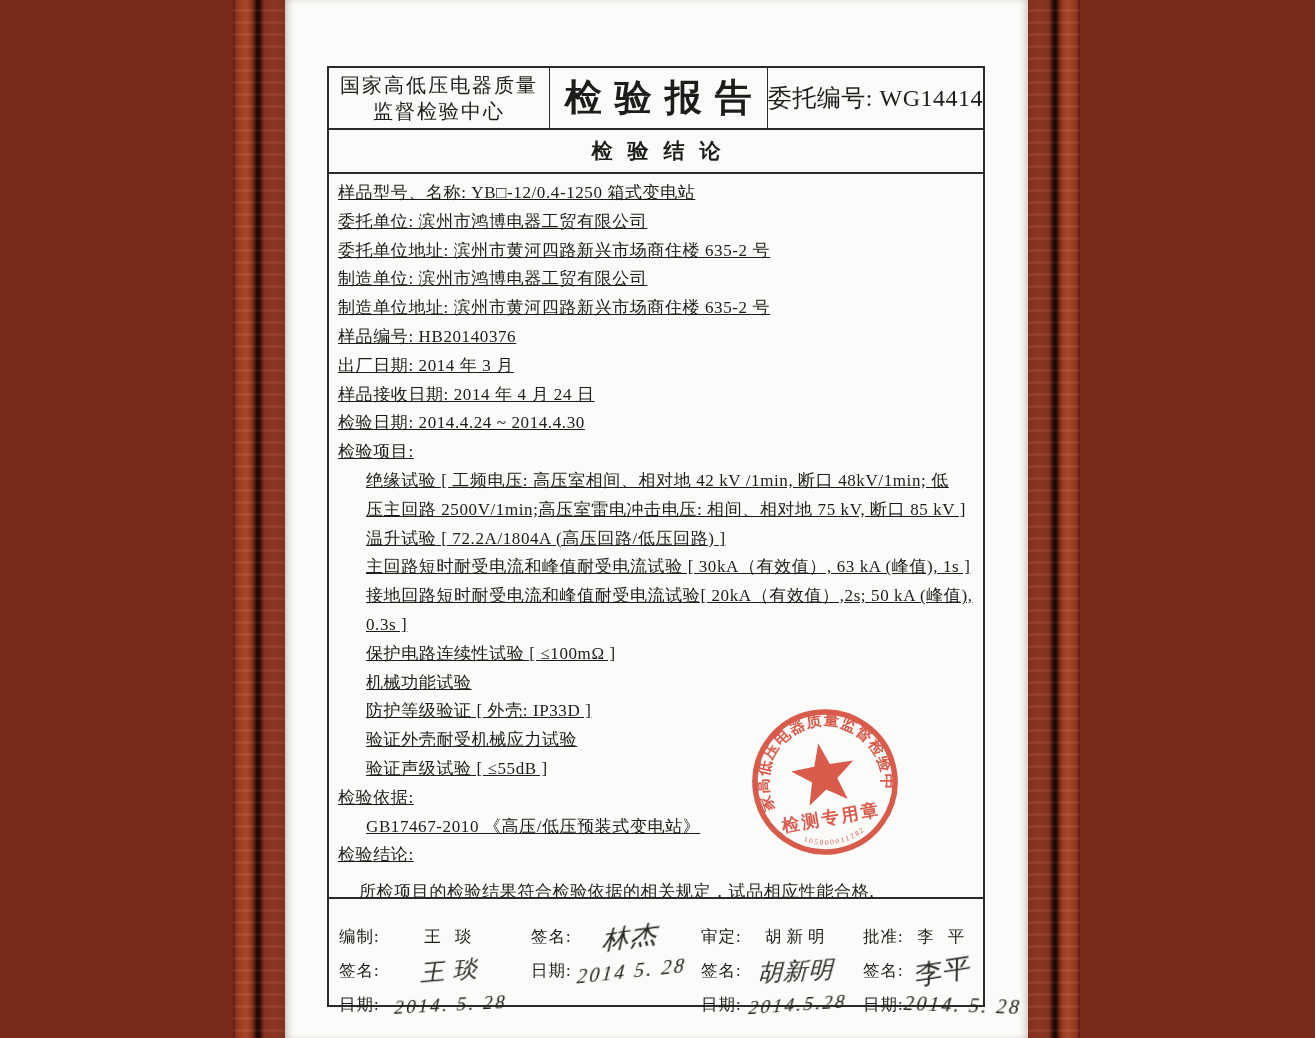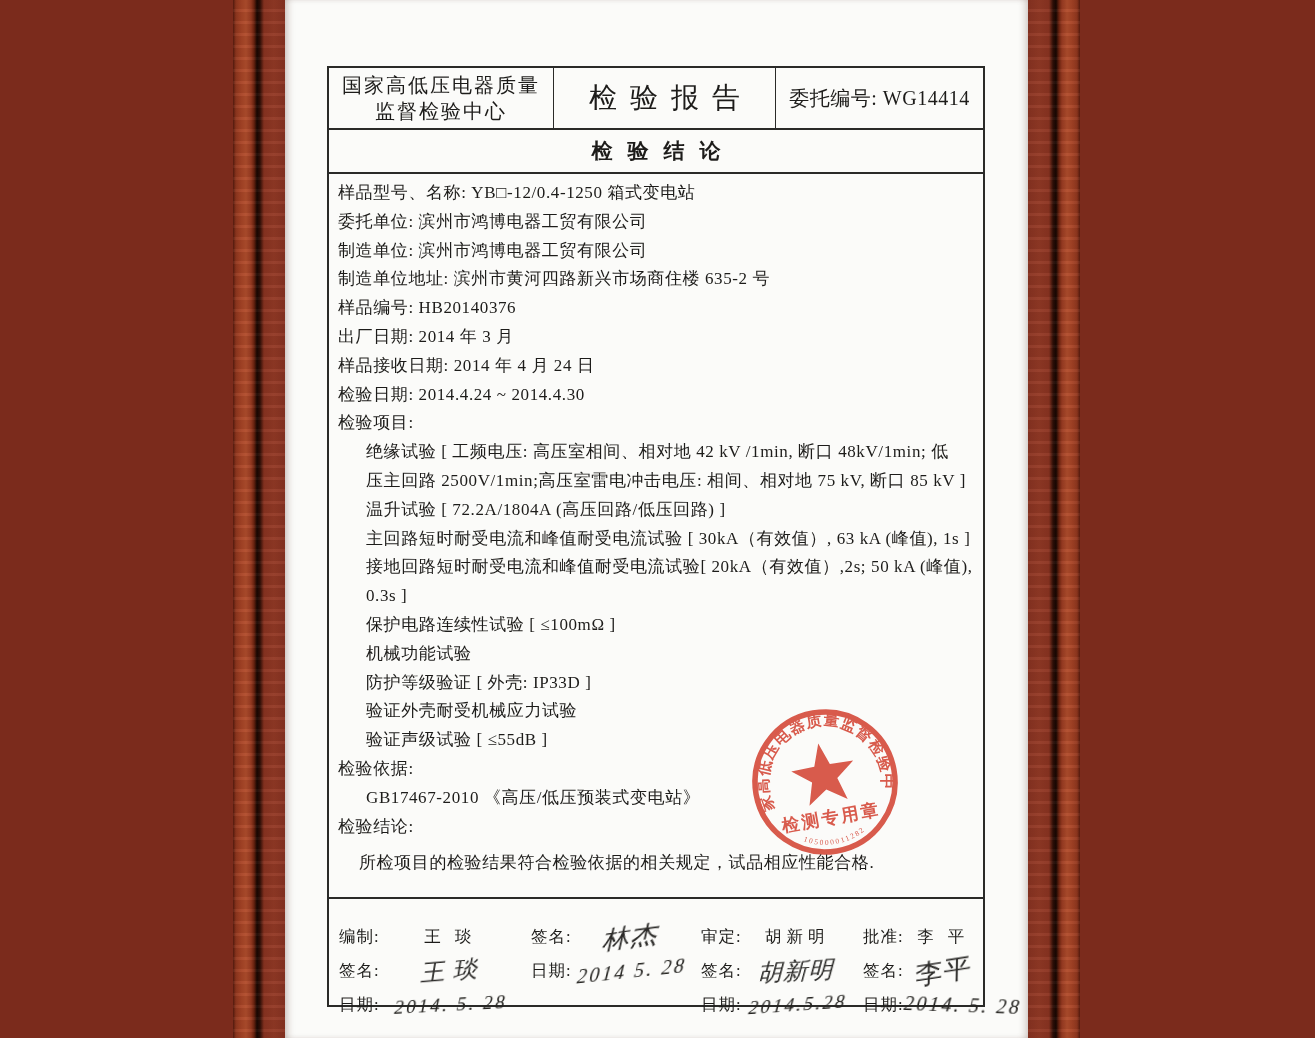--- a/index.html
+++ b/index.html
@@ -31,35 +31,35 @@
   .doc{
     position:absolute;left:42px;top:66px;width:658px;height:941px;
     border:2px solid #2a2a28;
     color:#1d1c1a;
     box-sizing:border-box;
     background:transparent;
   }
   .hdr-row{display:flex;height:62px;border-bottom:2px solid #2a2a28;box-sizing:border-box;}
   .hdr-cell{box-sizing:border-box;display:flex;align-items:center;justify-content:center;}
   .hdr-org{width:225px;border-right:1.5px solid #2a2a28;flex-direction:column;font-size:20px;line-height:26px;letter-spacing:2px;text-align:center;}
-  .hdr-title{width:222px;border-right:1.5px solid #2a2a28;font-size:28px;font-weight:normal;letter-spacing:13px;text-indent:13px;white-space:nowrap;}
-  .hdr-comm{flex:1;font-size:20px;letter-spacing:0.5px;white-space:nowrap;}
+  .hdr-title{width:222px;border-right:1.5px solid #2a2a28;font-size:37px;font-weight:bold;letter-spacing:13px;text-indent:13px;white-space:nowrap;}
+  .hdr-comm{flex:1;font-size:24px;letter-spacing:0.5px;white-space:nowrap;}
   .section-row{
     height:44px;border-bottom:2px solid #2a2a28;box-sizing:border-box;
     display:flex;align-items:center;justify-content:center;
     font-size:21px;font-weight:bold;letter-spacing:15px;text-indent:15px;
   }
   .doc-body{
     height:723px;box-sizing:border-box;
     padding:5px 12px 0 9px;
     font-size:17px;line-height:28.8px;
     letter-spacing:0.6px;
     overflow:hidden;
   }
-  .line{white-space:nowrap;}
+  .line{white-space:nowrap;text-decoration:underline;}
   .ind-0{padding-left:0;}
   .ind-1{padding-left:28px;}
   .ind-2{padding-left:21px;margin-top:8px;}
   
   .sig-grid{
     display:grid;grid-template-columns:192px 170px 162px 130px;
     border-top:2px solid #2a2a28;box-sizing:border-box;height:108px;
     padding-top:4px;
   }
   .sig-col{display:flex;flex-direction:column;margin-top:17px;}
@@ -114,20 +114,21 @@
       </div>
 
       <div class="section-row">检验结论</div>
 
       <div class="doc-body">
 
           <div class="line ind-0">样品型号、名称: YB□-12/0.4-1250   箱式变电站</div>
 
           <div class="line ind-0">委托单位: 滨州市鸿博电器工贸有限公司</div>
 
+          <div class="line ind-0">委托单位地址: 滨州市黄河四路新兴市场商住楼 635-2 号</div>
 
           <div class="line ind-0">制造单位: 滨州市鸿博电器工贸有限公司</div>
 
           <div class="line ind-0">制造单位地址: 滨州市黄河四路新兴市场商住楼 635-2 号</div>
 
           <div class="line ind-0">样品编号: HB20140376</div>
 
           <div class="line ind-0">出厂日期: 2014 年 3 月</div>
 
           <div class="line ind-0">样品接收日期: 2014 年 4 月 24 日</div>

